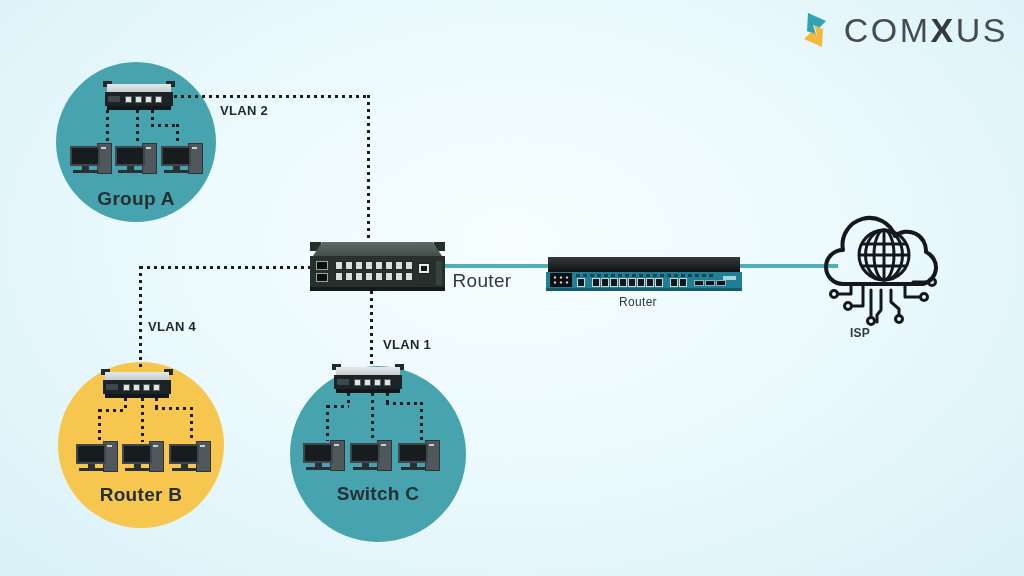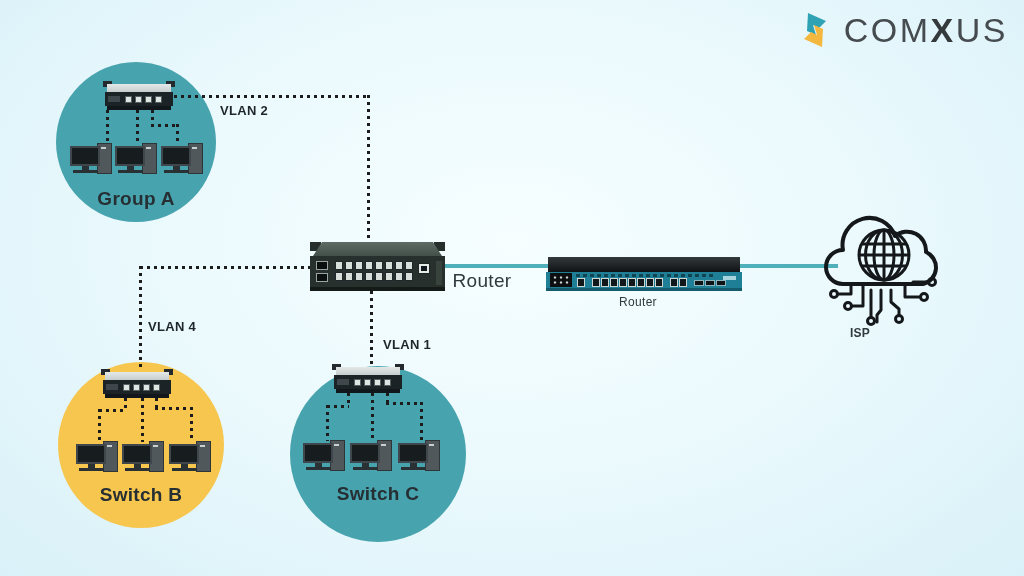--- a/index.html
+++ b/index.html
@@ -166,21 +166,21 @@
       <i class="pc-mn"></i>
       <i class="pc-st"></i>
       <i class="pc-bs"></i>
     </div>
   <div class="pc" style="left:169px;top:441px;">
       <i class="pc-tw"></i>
       <i class="pc-mn"></i>
       <i class="pc-st"></i>
       <i class="pc-bs"></i>
     </div>
-  <div class="lbl center" style="left:91px;top:484px;width:100px;">Switch B</div>
+  <div class="lbl center" style="left:91px;top:484px;width:100px;">Router B</div>
 
   <div class="mini-switch" style="left:334px;top:367px;">
     <i class="ms-ear l"></i>
       <i class="ms-ear r"></i>
     <div class="ms-lid"></div>
     <div class="ms-body">
         <i class="ms-port"></i>
         <i class="ms-port"></i>
         <i class="ms-port"></i>
         <i class="ms-port"></i>

